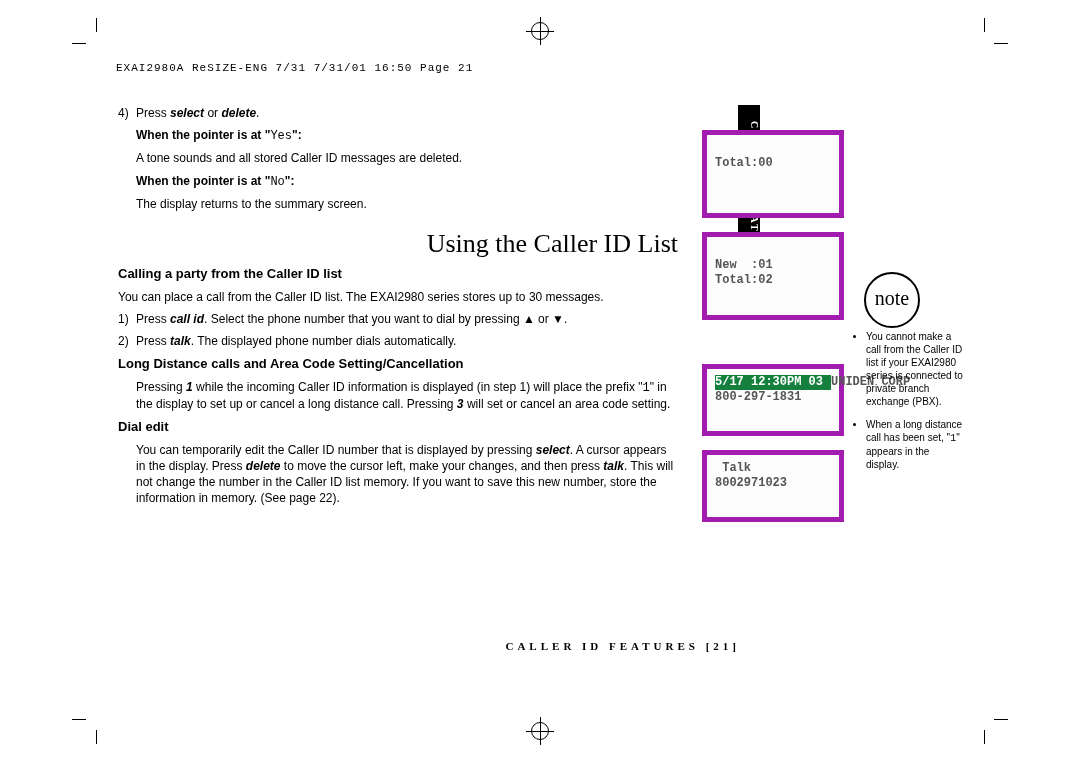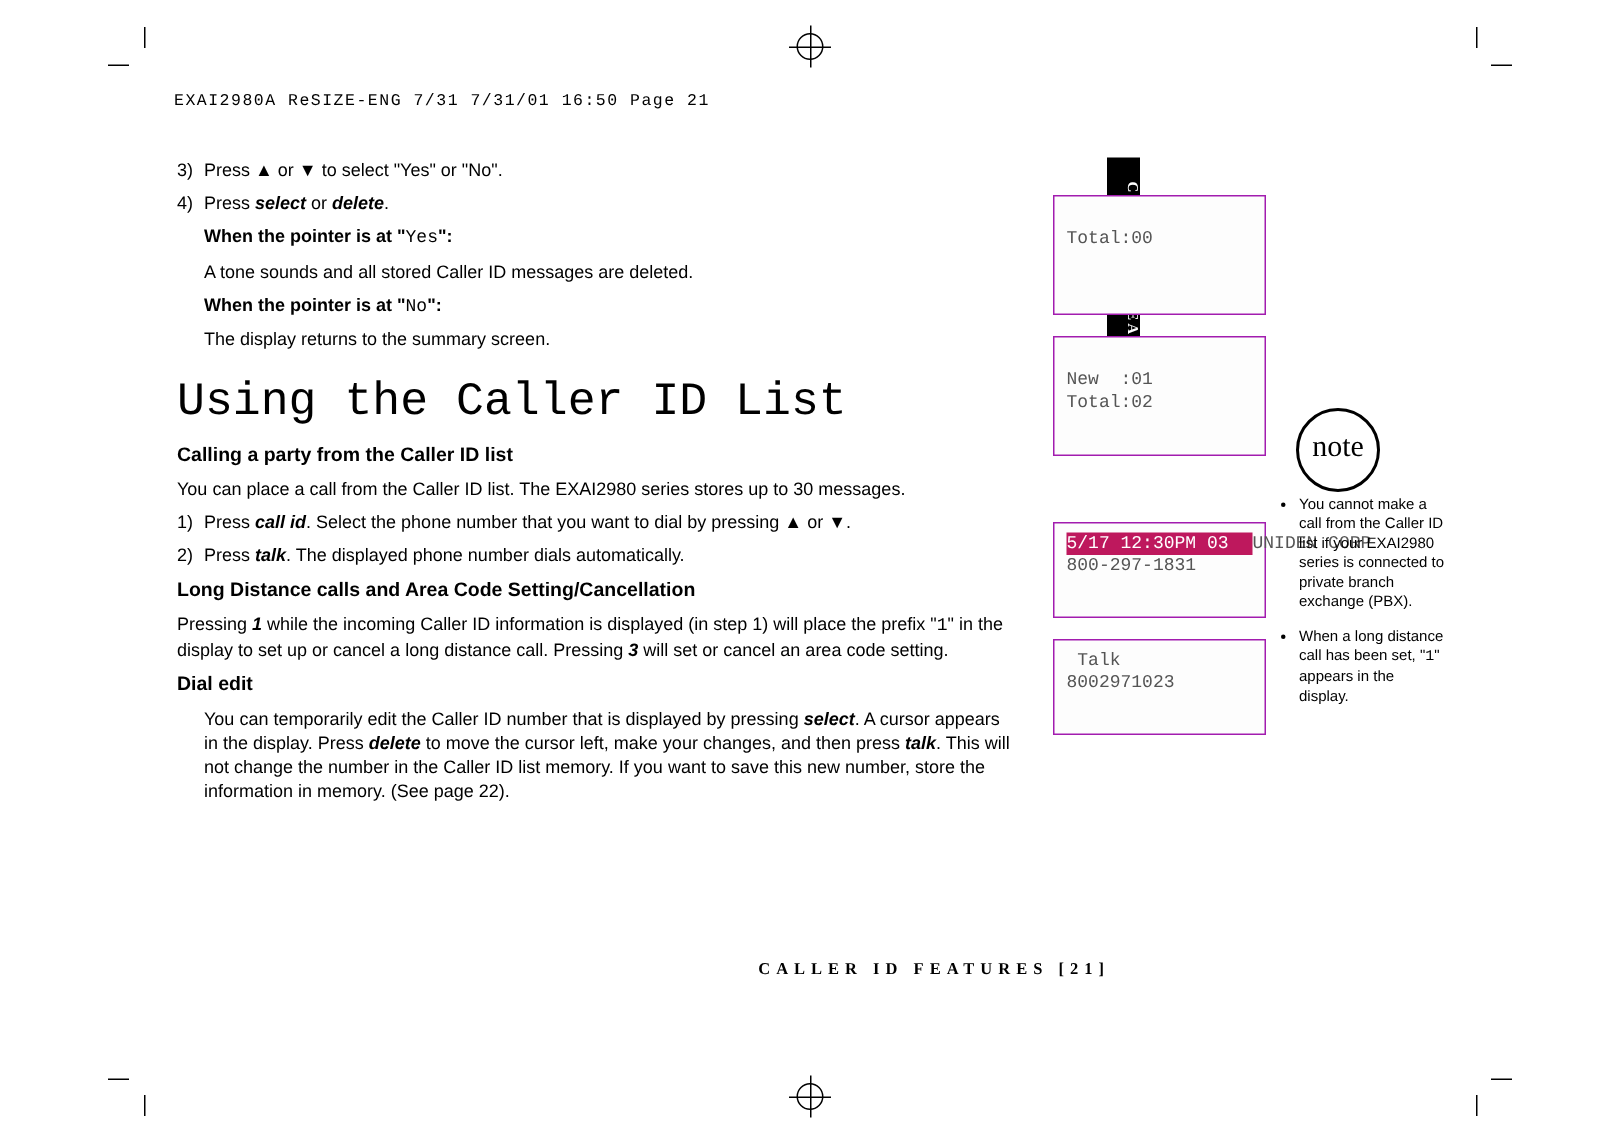--- a/index.html
+++ b/index.html
@@ -65,55 +65,57 @@
   }
   .main-col p { margin: 0 0 6px 0; }
   .step-line .num {
     display:inline-block;
     width:18px;
   }
   .mono { font-family: "Courier New", monospace; }
   .bold { font-weight: bold; }
   .italic { font-style: italic; }
   h1.section-title {
-    font-family: Liberation Mono, monospace;
+    font-family: Liberation Serif, serif;
     font-weight: normal;
-    font-size: 31px;
+    font-size: 26px;
     margin: 14px 0 4px 0;
+    text-align: right;
   }
   .sub-hdr {
     font-weight: bold;
     font-size: 13px;
     margin: 8px 0 4px 0;
   }
   .sub-hdr2 {
     font-weight: bold;
     font-size: 13px;
     margin: 14px 0 4px 0;
   }
   .lcd-col {
     position: absolute;
     left: 702px;
     top: 130px;
     width: 142px;
   }
   .lcd-box {
-    border: 1px solid #a21caf;
+    border: 5px solid #a21caf;
     background: #fdfdfd;
     padding: 6px 8px;
     font-family: "Courier New", monospace;
     font-size: 12px;
     line-height: 1.25;
     white-space: pre;
     color:#555;
     margin-bottom: 14px;
     height: auto;
+    font-weight: bold;
   }
   .lcd-box .inv {
-    background:#be185d;
+    background:#15803d;
     color:#fff;
     display:inline-block;
     width:100%;
   }
   .note-icon {
     position: absolute;
     left: 864px;
     top: 272px;
     width: 52px;
     height: 52px;
@@ -175,39 +177,38 @@
   <div class="crop-mark-h" style="left:994px; top:719px;"></div>
   <div class="crop-mark-v" style="left:984px; top:730px;"></div>
   <div class="reg-circle" style="left:531px; top:22px;"></div>
   <div class="reg-circle" style="left:531px; top:722px;"></div>
 
   <div class="header-text">EXAI2980A ReSIZE-ENG 7/31  7/31/01  16:50  Page 21</div>
 
   <div class="side-tab">CALLER ID FEATURES</div>
 
   <div class="main-col">
-    <p class="step-line"><span class="num">3)</span><span>Press ▲ or ▼ to select "Yes" or "No".</span></p>
     <p class="step-line"><span class="num">4)</span><span><span>Press </span><span class="bold italic">select</span><span> or </span><span class="bold italic">delete</span><span>.</span></span></p>
 
     <p style="margin-left:18px;"><span class="bold">When the pointer is at "</span><span class="mono">Yes</span><span class="bold">":</span></p>
     <p style="margin-left:18px;">A tone sounds and all stored Caller ID messages are deleted.</p>
 
     <p style="margin-left:18px; margin-top:6px;"><span class="bold">When the pointer is at "</span><span class="mono">No</span><span class="bold">":</span></p>
     <p style="margin-left:18px;">The display returns to the summary screen.</p>
 
     <h1 class="section-title">Using the Caller ID List</h1>
 
     <p class="sub-hdr">Calling a party from the Caller ID list</p>
     <p>You can place a call from the Caller ID list. The EXAI2980 series stores up to 30 messages.</p>
 
     <p class="step-line"><span class="num">1)</span><span><span>Press </span><span class="bold italic">call id</span><span>. Select the phone number that you want to dial by pressing ▲ or ▼.</span></span></p>
     <p class="step-line"><span class="num">2)</span><span><span>Press </span><span class="bold italic">talk</span><span>. The displayed phone number dials automatically.</span></span></p>
 
     <p class="sub-hdr2">Long Distance calls and Area Code Setting/Cancellation</p>
-    <p style="">
+    <p style="margin-left:18px;">
       <span>Pressing </span><span class="bold italic">1</span><span> while the incoming Caller ID information is displayed (in step 1) will place the prefix "</span><span class="mono">1</span><span>" in the display to set up or cancel a long distance call. Pressing </span><span class="bold italic">3</span><span> will set or cancel an area code setting.</span>
     </p>
 
     <p class="sub-hdr2">Dial edit</p>
     <p style="margin-left:18px;">
       <span>You can temporarily edit the Caller ID number that is displayed by pressing </span><span class="bold italic">select</span><span>. A cursor appears in the display. Press </span><span class="bold italic">delete</span><span> to move the cursor left, make your changes, and then press </span><span class="bold italic">talk</span><span>. This will not change the number in the Caller ID list memory. If you want to save this new number, store the information in memory. (See page 22).</span>
     </p>
   </div>
 
   <div class="lcd-col">

